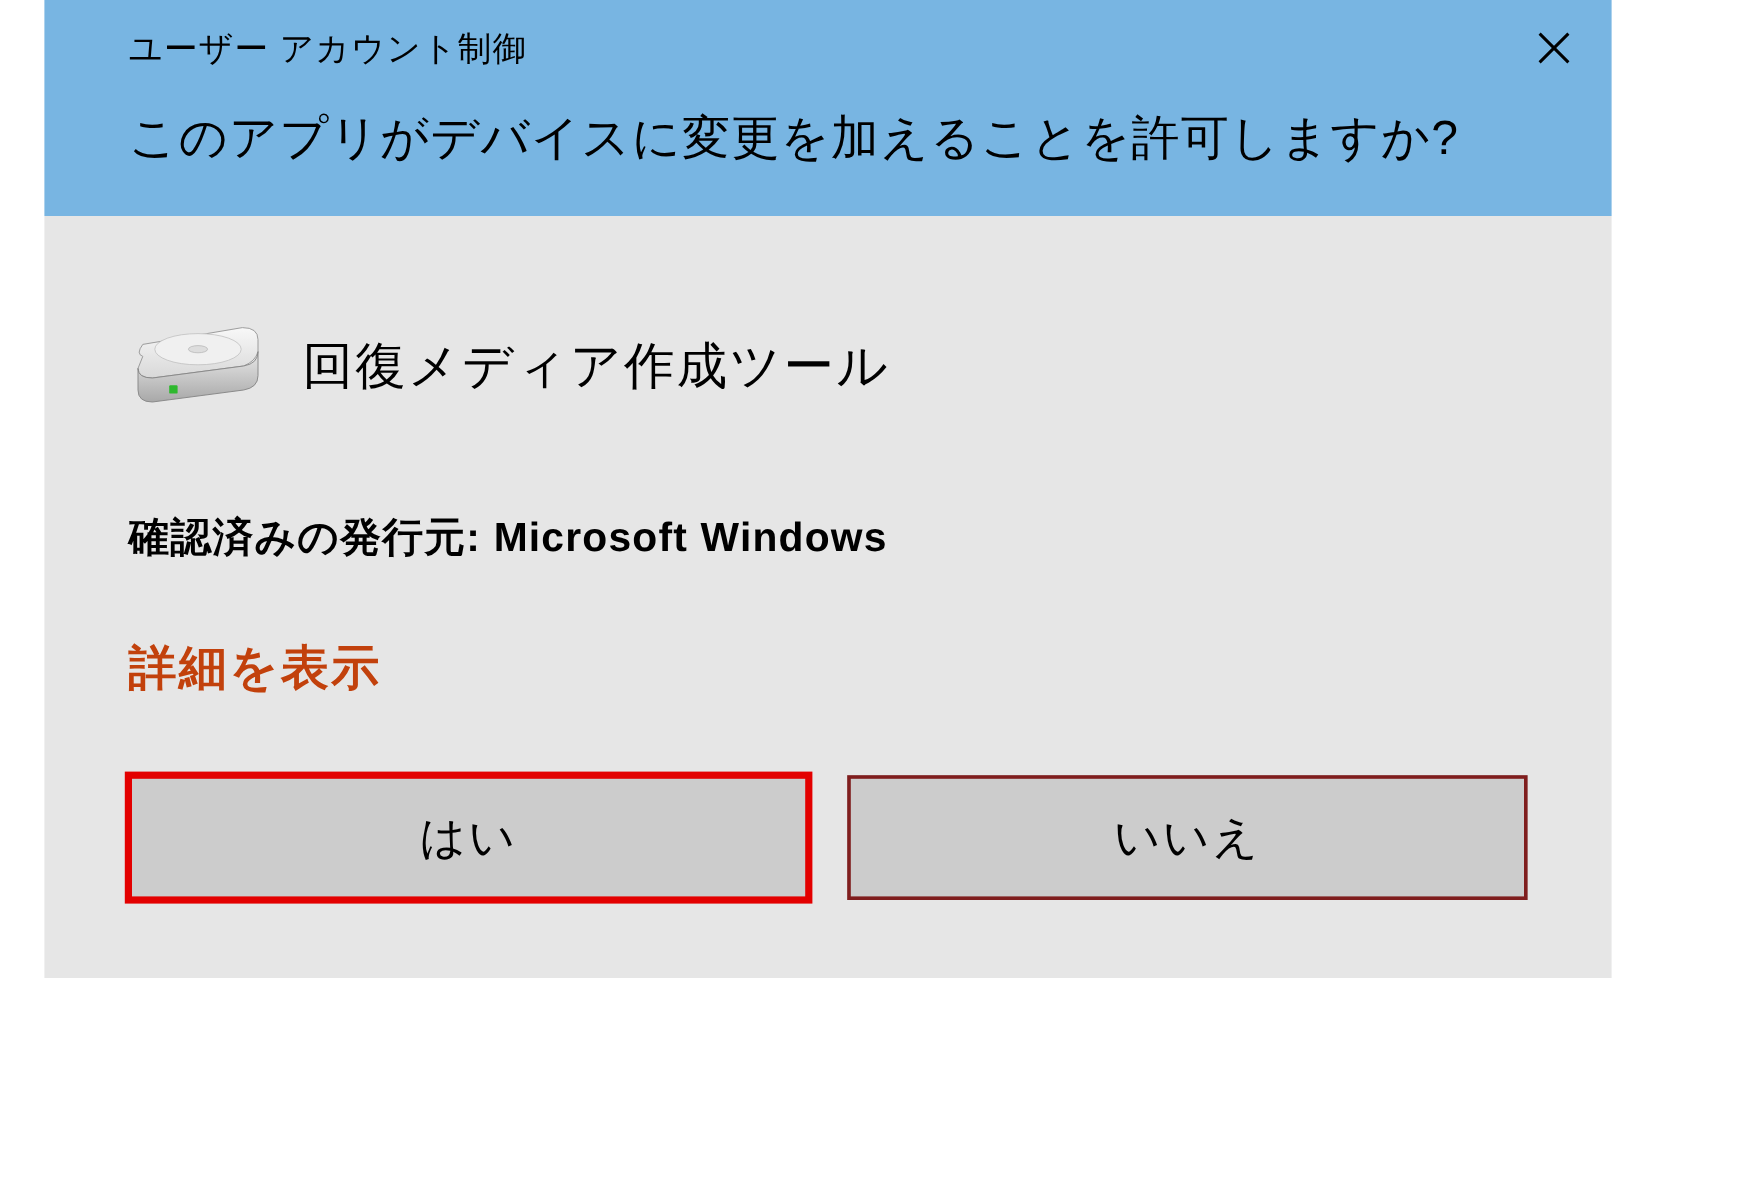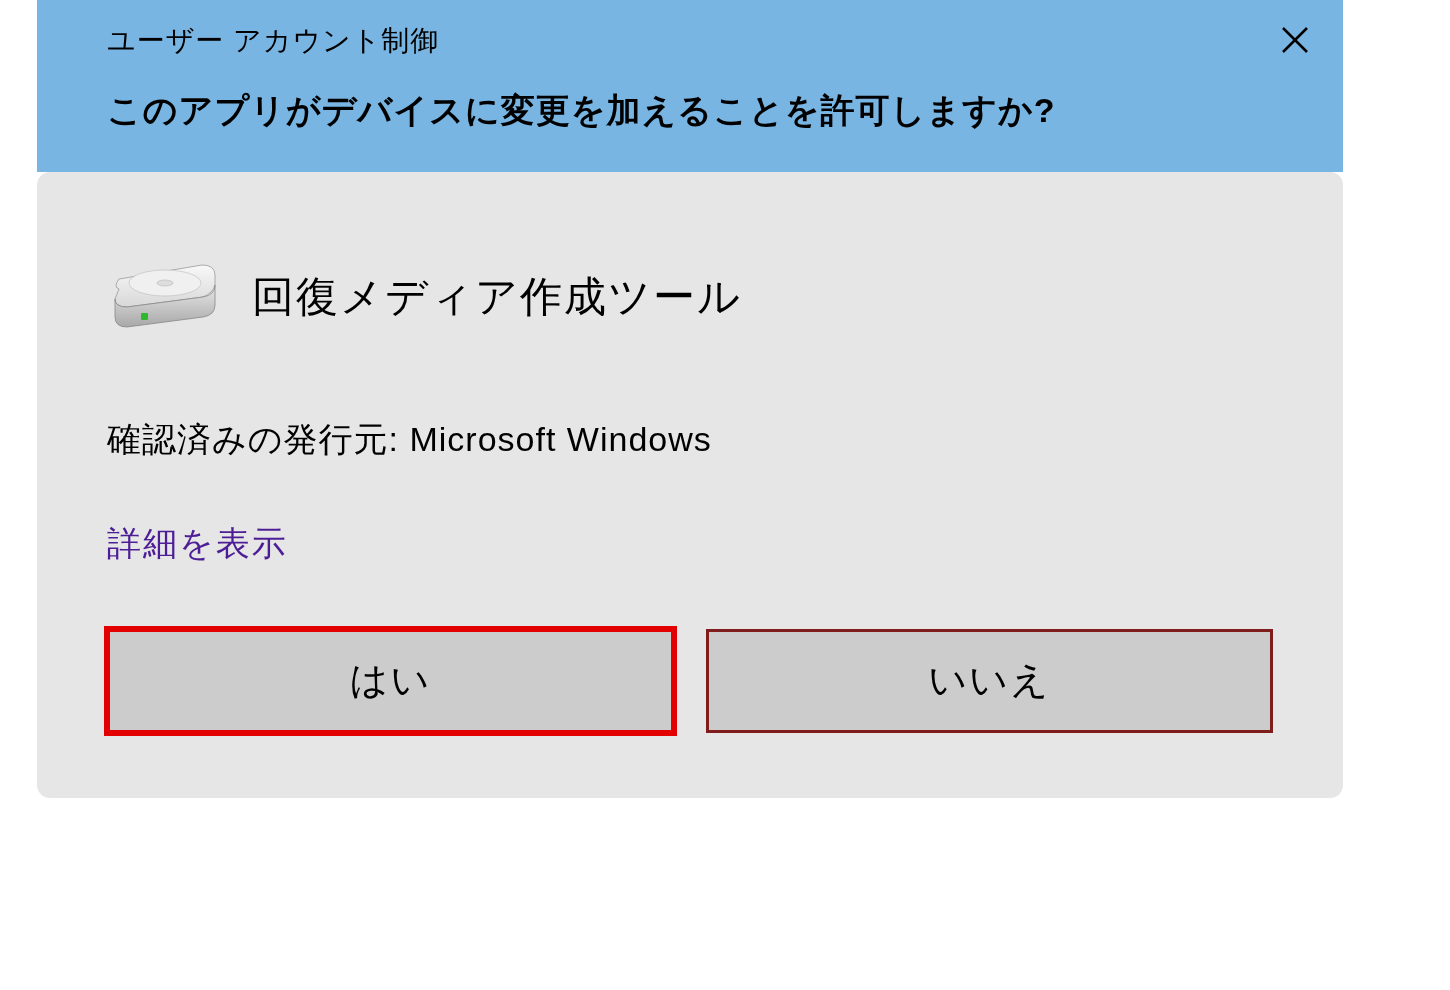--- a/index.html
+++ b/index.html
@@ -25,22 +25,22 @@
       color: #000;
       position: relative;
     }
     .header-title {
       font-size: 28px;
       font-weight: 400;
       margin-bottom: 28px;
       letter-spacing: 1px;
     }
     .header-question {
-      font-size: 34px;
-      font-weight: 700;
+      font-size: 40px;
+      font-weight: 400;
       line-height: 1.35;
       letter-spacing: 1px;
     }
     .close-btn {
       position: absolute;
       top: 22px;
       right: 28px;
       width: 40px;
       height: 40px;
       display: flex;
@@ -49,53 +49,53 @@
       cursor: pointer;
       font-size: 36px;
       color: #000;
       background: transparent;
       border: none;
       line-height: 1;
     }
     .body {
       background: #e6e6e6;
       padding: 85px 70px 65px 70px;
-      border-radius: 13px;
     }
     .app-row {
       display: flex;
       align-items: center;
       gap: 30px;
       margin-bottom: 80px;
     }
     .app-icon {
       width: 115px;
       height: 80px;
       position: relative;
     }
     .app-name {
       font-size: 42px;
       font-weight: 400;
       color: #000;
       letter-spacing: 2px;
     }
     .publisher {
       font-size: 34px;
-      font-weight: 400;
+      font-weight: 700;
       color: #000;
       margin-bottom: 58px;
       letter-spacing: 1px;
     }
     .details-link {
-      font-size: 34px;
-      color: #4c1d95;
+      font-size: 40px;
+      color: #c2410c;
       cursor: pointer;
       display: inline-block;
       margin-bottom: 62px;
       letter-spacing: 2px;
+      font-weight: bold;
     }
     .button-row {
       display: flex;
       gap: 32px;
     }
     .btn {
       flex: 1;
       height: 104px;
       background: #cccccc;
       border: 3px solid #7f1d1d;

